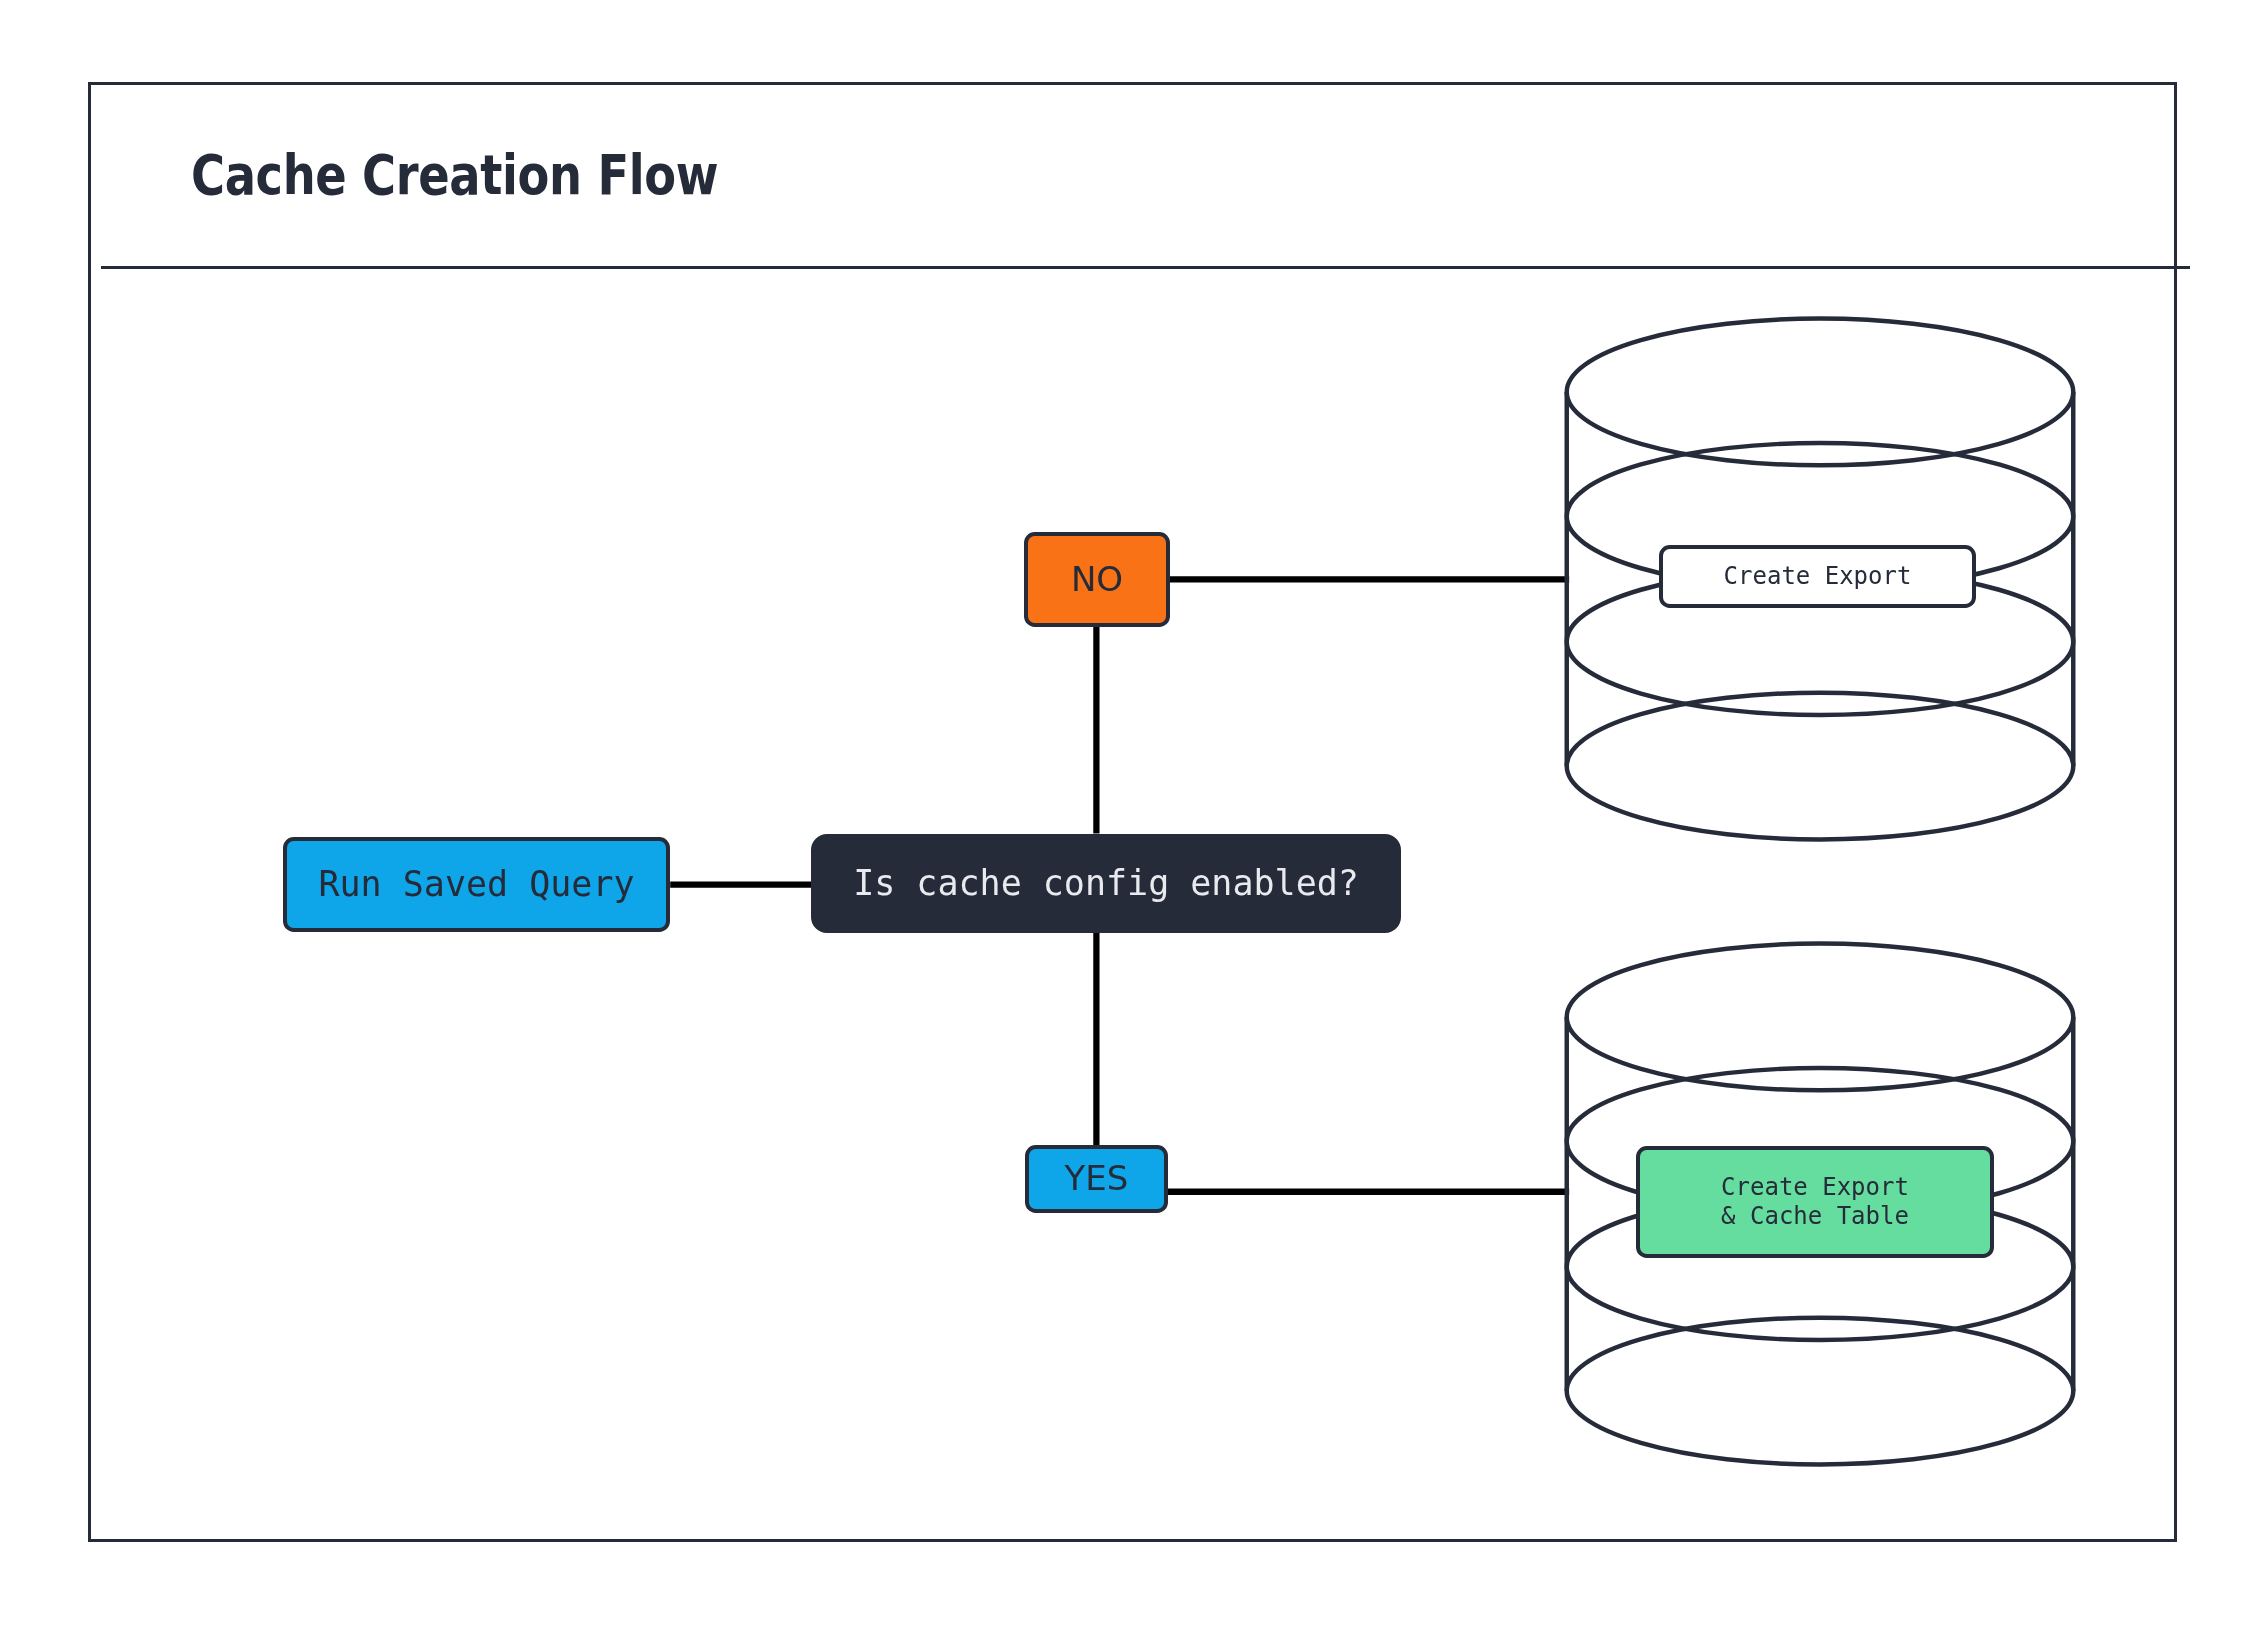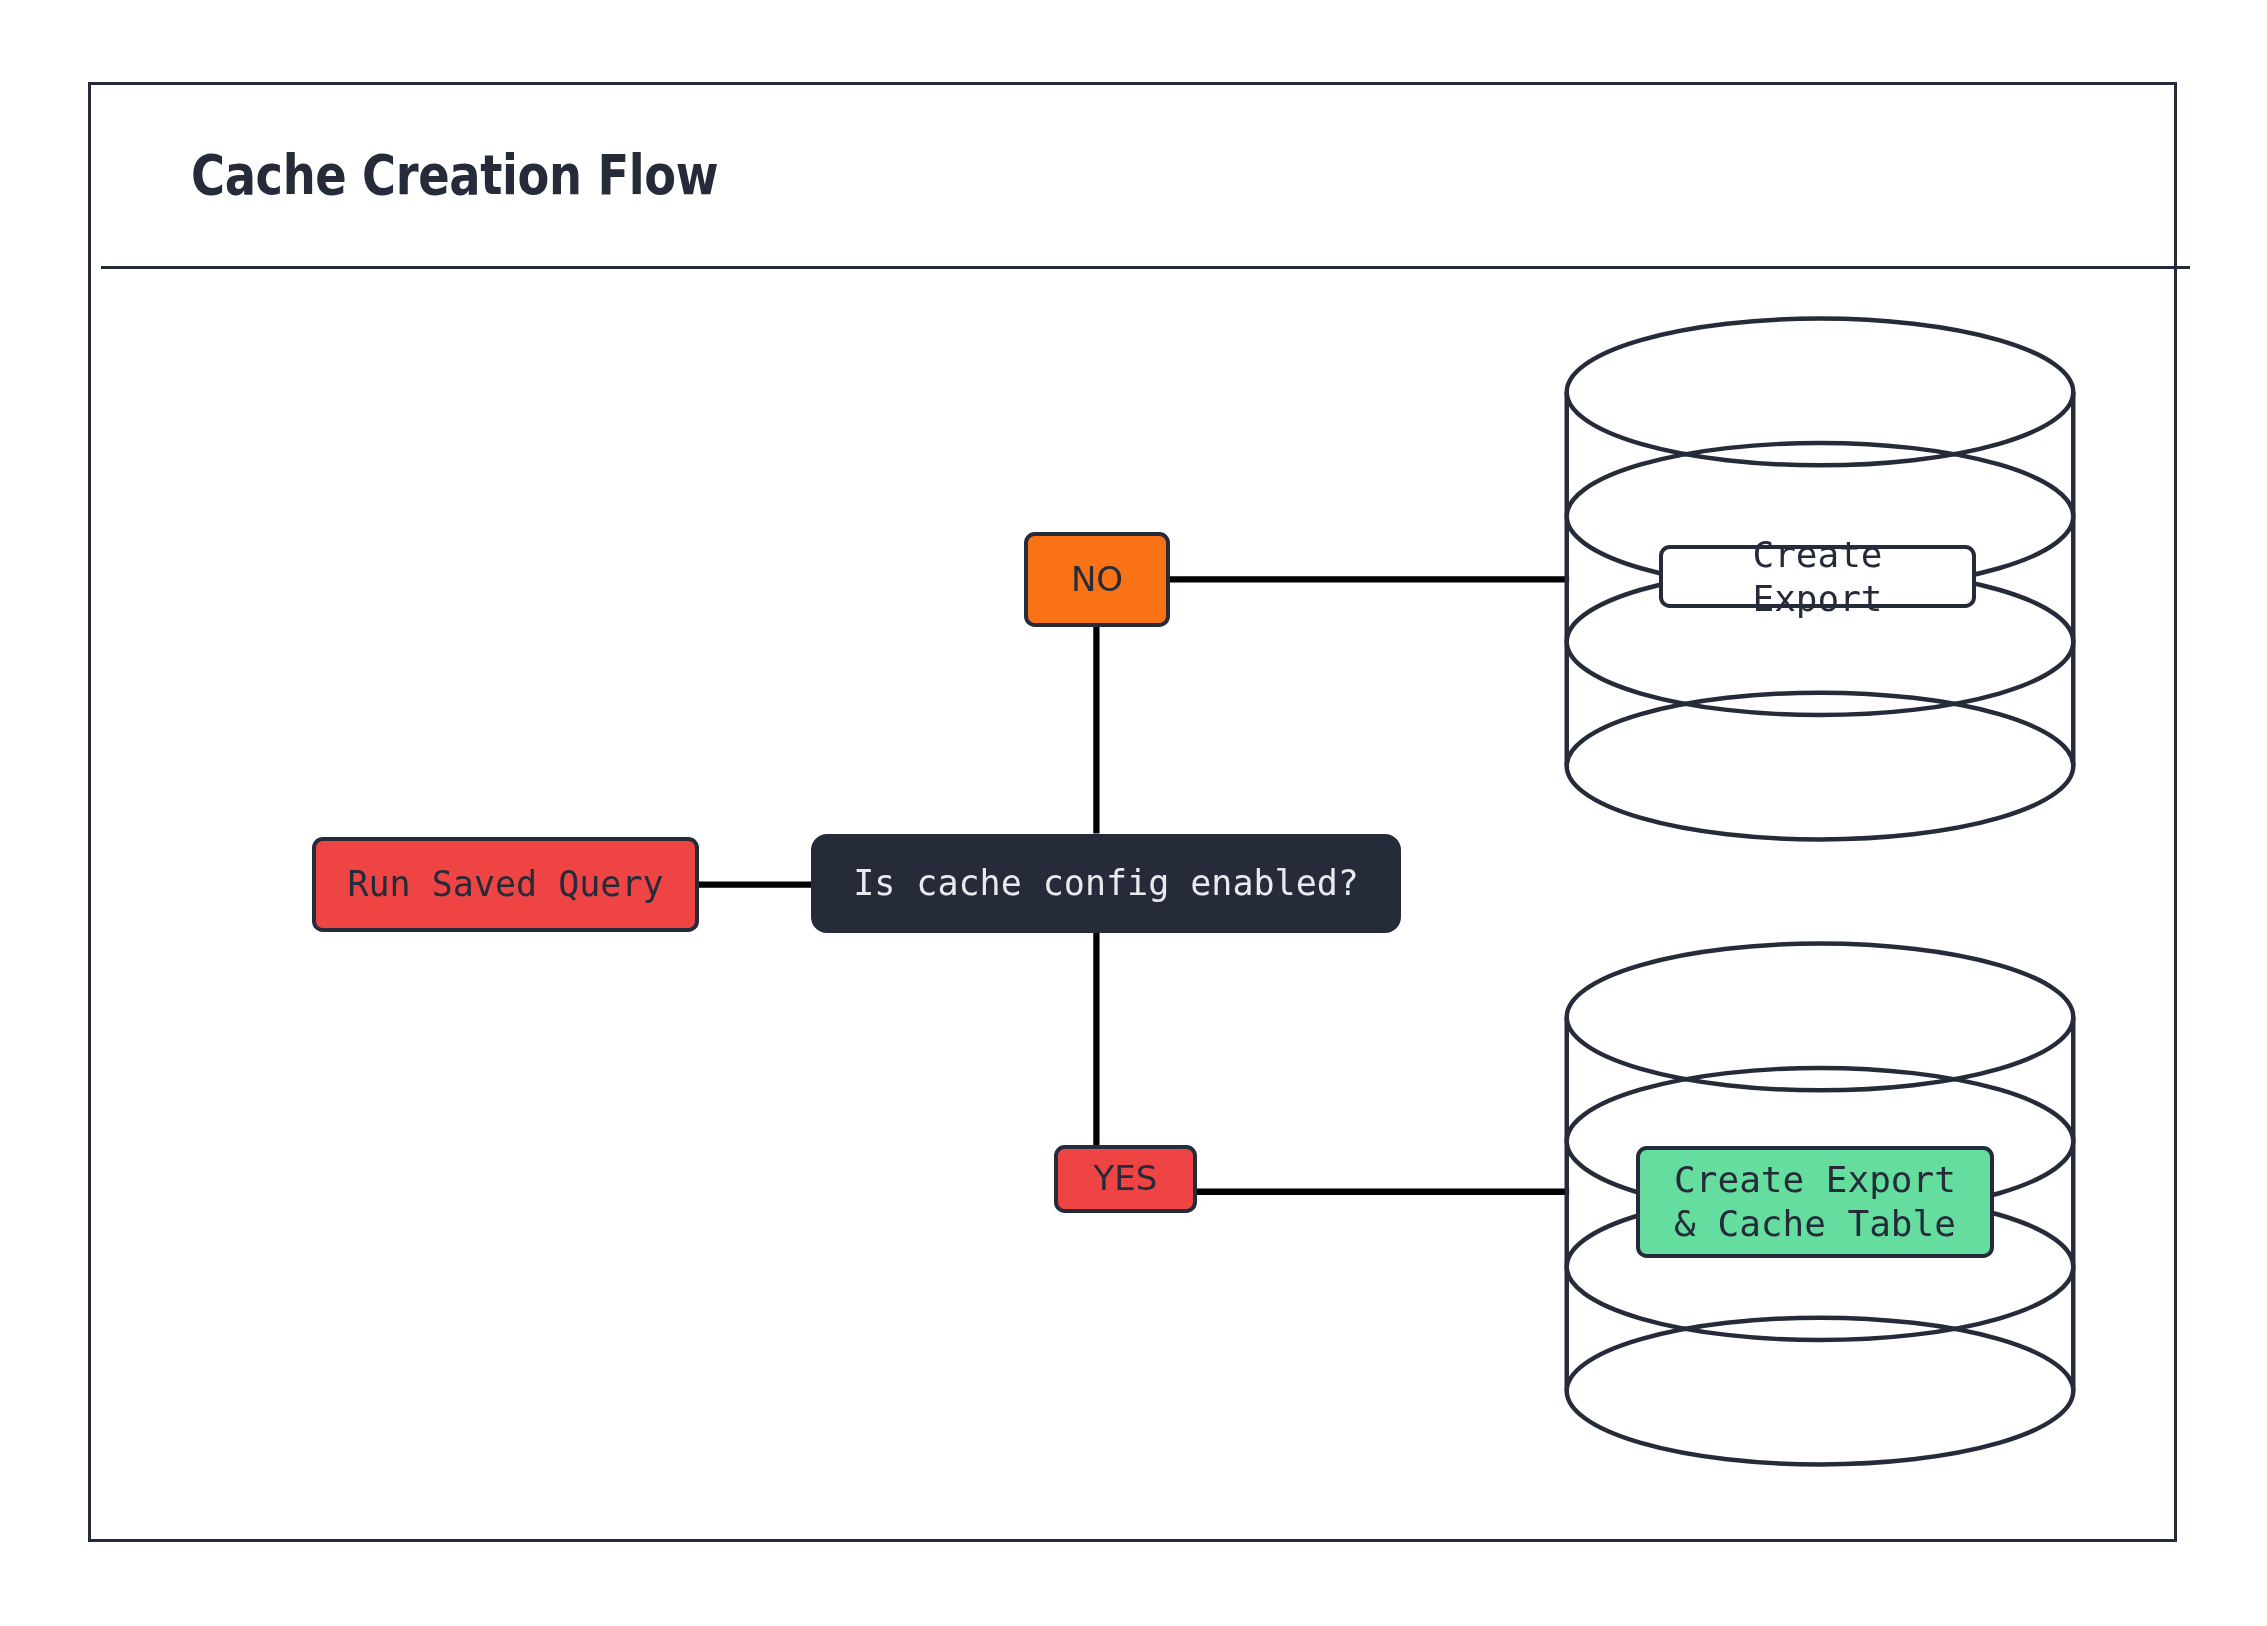--- a/index.html
+++ b/index.html
@@ -71,22 +71,21 @@
     box-sizing: border-box;
     border: 4.5px solid #262B3A;
     border-radius: 10.7px;
     display: flex;
     align-items: center;
     justify-content: center;
     text-align: center;
     background: #f97316;
   }
   .node.green {
-    background: #ef4444;
-    margin-left: 29px;
+    background: #0ea5e9;
   }
   .node.dark {
     background: #262B3A;
     border-color: #262B3A;
     border-radius: 16px;
   }
   .node .lbl {
     font-family: "DejaVu Sans Mono", monospace;
     font-size: 35px;
     line-height: 1.22;
@@ -137,21 +136,21 @@
     border-radius: 10.7px;
     background: #ffffff;
     display: flex;
     align-items: center;
     justify-content: center;
     text-align: center;
   }
   .cyl-label.green { background: #65DD9F; }
   .cyl-label .lbl {
     font-family: "DejaVu Sans Mono", monospace;
-    font-size: 36px;
+    font-size: 24px;
     line-height: 1.22;
     color: #262B3A;
     white-space: pre-line;
     padding: 0 14.3px;
   }
   #label-create-export {
     left: 1659px; top: 545px; width: 317px; height: 63px;
   }
   #label-create-export-cache {
     left: 1636px; top: 1146px; width: 358px; height: 112px;

